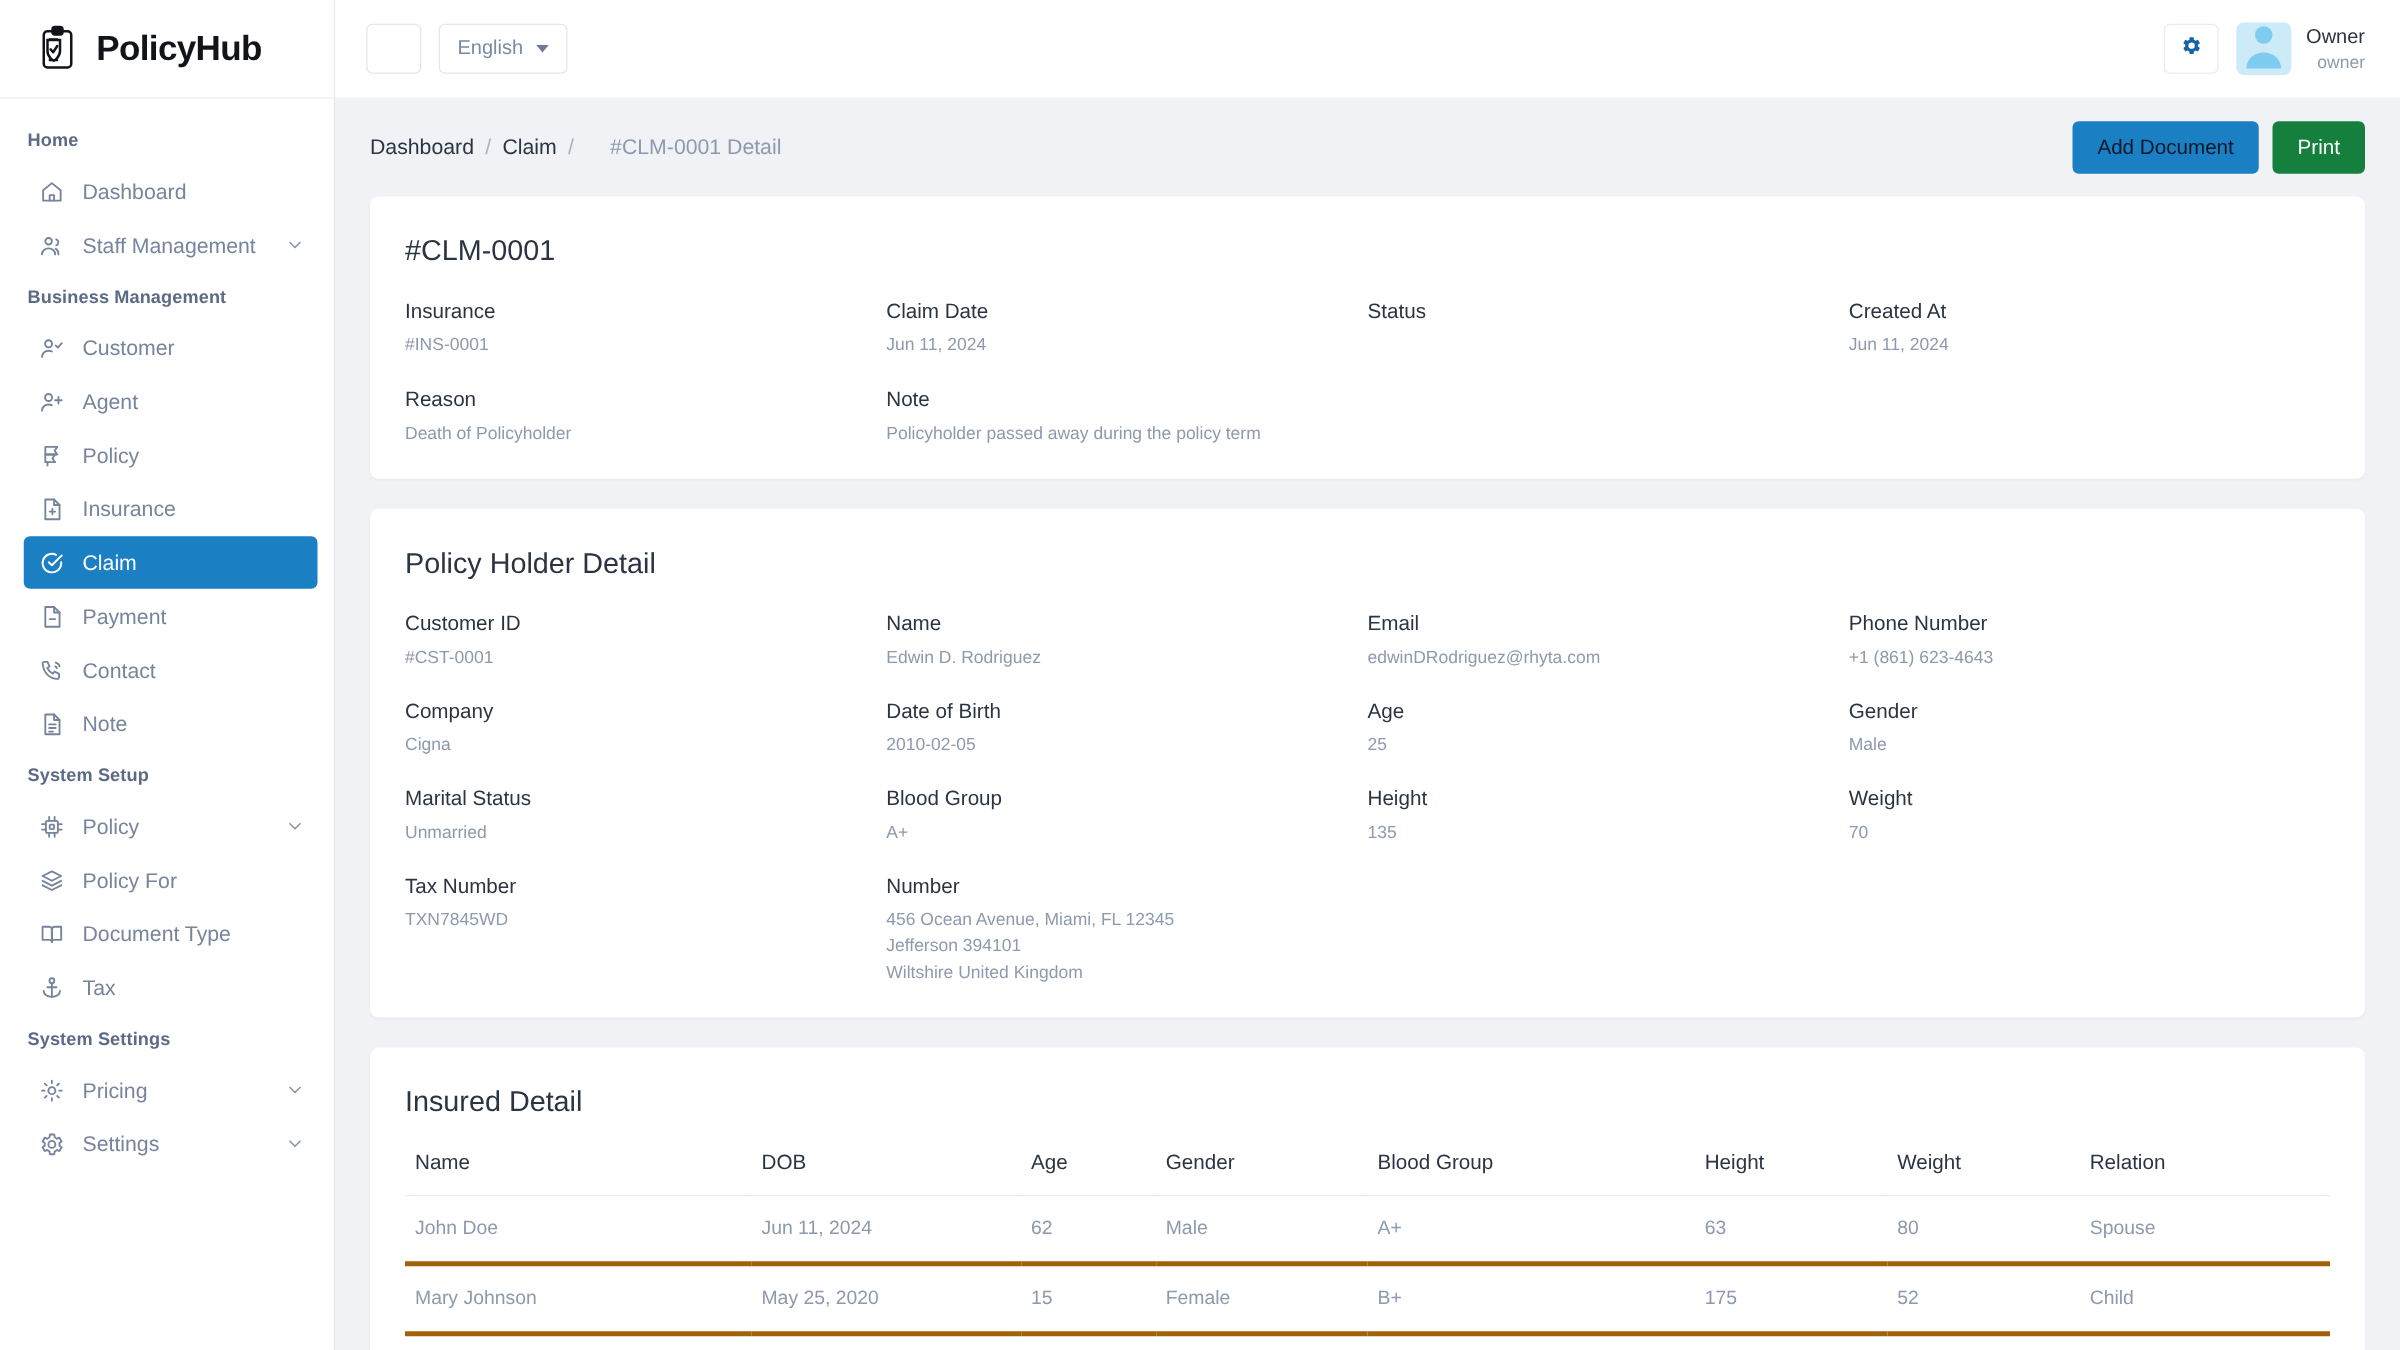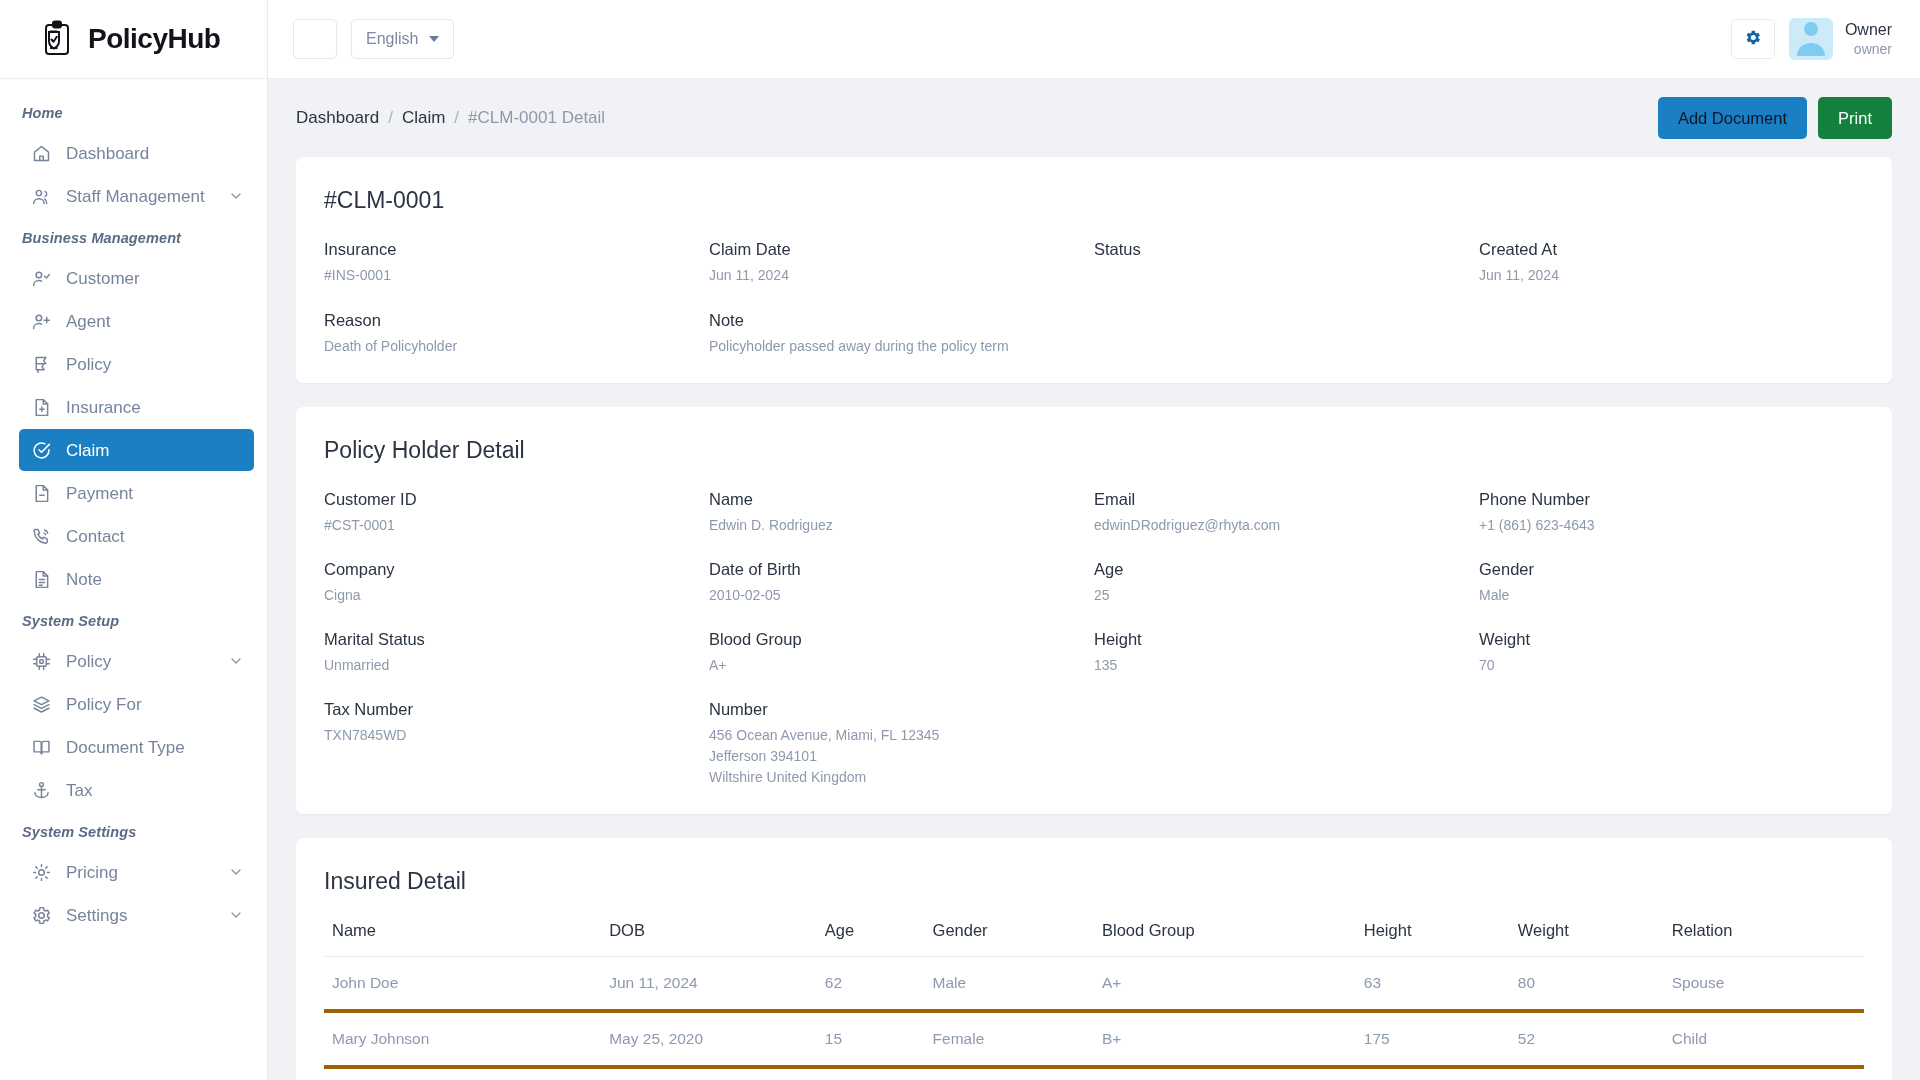--- a/index.html
+++ b/index.html
@@ -15,34 +15,33 @@
   .sidebar {
     width: 268px; min-width: 268px; height: 1080px;
     background: #ffffff;
     border-right: 1px solid #e6e9ef;
     display: flex; flex-direction: column;
     overflow: hidden;
   }
   .brand {
     height: 79px; min-height: 79px;
     display: flex; align-items: center;
-    padding-left: 37px; gap: 11px;
+    padding-left: 26px; gap: 11px;
     border-bottom: 1px solid #eceef3;
   }
   .brand-logo { width: 40px; height: 40px; flex: none; }
   .brand-name {
     font-size: 28px; font-weight: bold; color: #111418;
     letter-spacing: -0.5px;
   }
   .nav { padding: 14px 0 0 0; flex: 1; overflow: hidden; }
   .nav-section {
     font-size: 14.5px; font-weight: bold; color: #5b6b86;
     padding: 12px 0 10px 22px;
     letter-spacing: 0.1px;
-    font-style: italic;
   }
   .nav-item {
     display: flex; align-items: center;
     margin: 1px 13px 1px 19px;
     height: 42px; border-radius: 5px;
     padding-left: 12px; gap: 14px;
     color: #76849c; font-size: 17px;
     cursor: pointer; position: relative;
   }
   .nav-item.active { background: #1b7fc3; color: #ffffff; }
@@ -77,21 +76,21 @@
   .avatar { width: 44px; height: 42px; border-radius: 6px; background: #cdeaf8; display: flex; align-items: flex-end; justify-content: center; overflow: hidden; }
   .user-meta { line-height: 1.3; text-align: right; }
   .user-name { font-size: 16px; color: #2b3442; }
   .user-role { font-size: 14px; color: #8d99ad; }
 
   .content { flex: 1; overflow: hidden; padding: 0 28px; }
 
   .crumb-row { display: flex; align-items: center; height: 78px; }
   .crumbs { display: flex; align-items: center; gap: 9px; font-size: 17px; }
   .crumb { color: #2b3442; cursor: pointer; }
-  .crumb.muted { color: #8d99ad; cursor: default; }
+  .crumb.muted { color: #8d99ad; cursor: default; margin-left: 20px; }
   .crumb-sep { color: #aab3c2; }
   .crumb-actions { margin-left: auto; display: flex; gap: 11px; }
   .btn { border: none; border-radius: 5px; font-size: 16.5px; padding: 0 20px; height: 42px; cursor: pointer; font-family: inherit; }
   .btn-primary { background: #1b7fc3; color: #0f172a; }
   .btn-warn { background: #15803d; color: #fff; }
 
   .card { background: #fff; border-radius: 7px; padding: 30px 28px 26px 28px; margin-bottom: 24px; box-shadow: 0 1px 2px rgba(20,30,60,.04); }
   .card-title { font-size: 23px; color: #2b3442; font-weight: normal; margin-bottom: 26px; }
 
   .grid4 { display: grid; grid-template-columns: repeat(4, 1fr); row-gap: 24px; }

